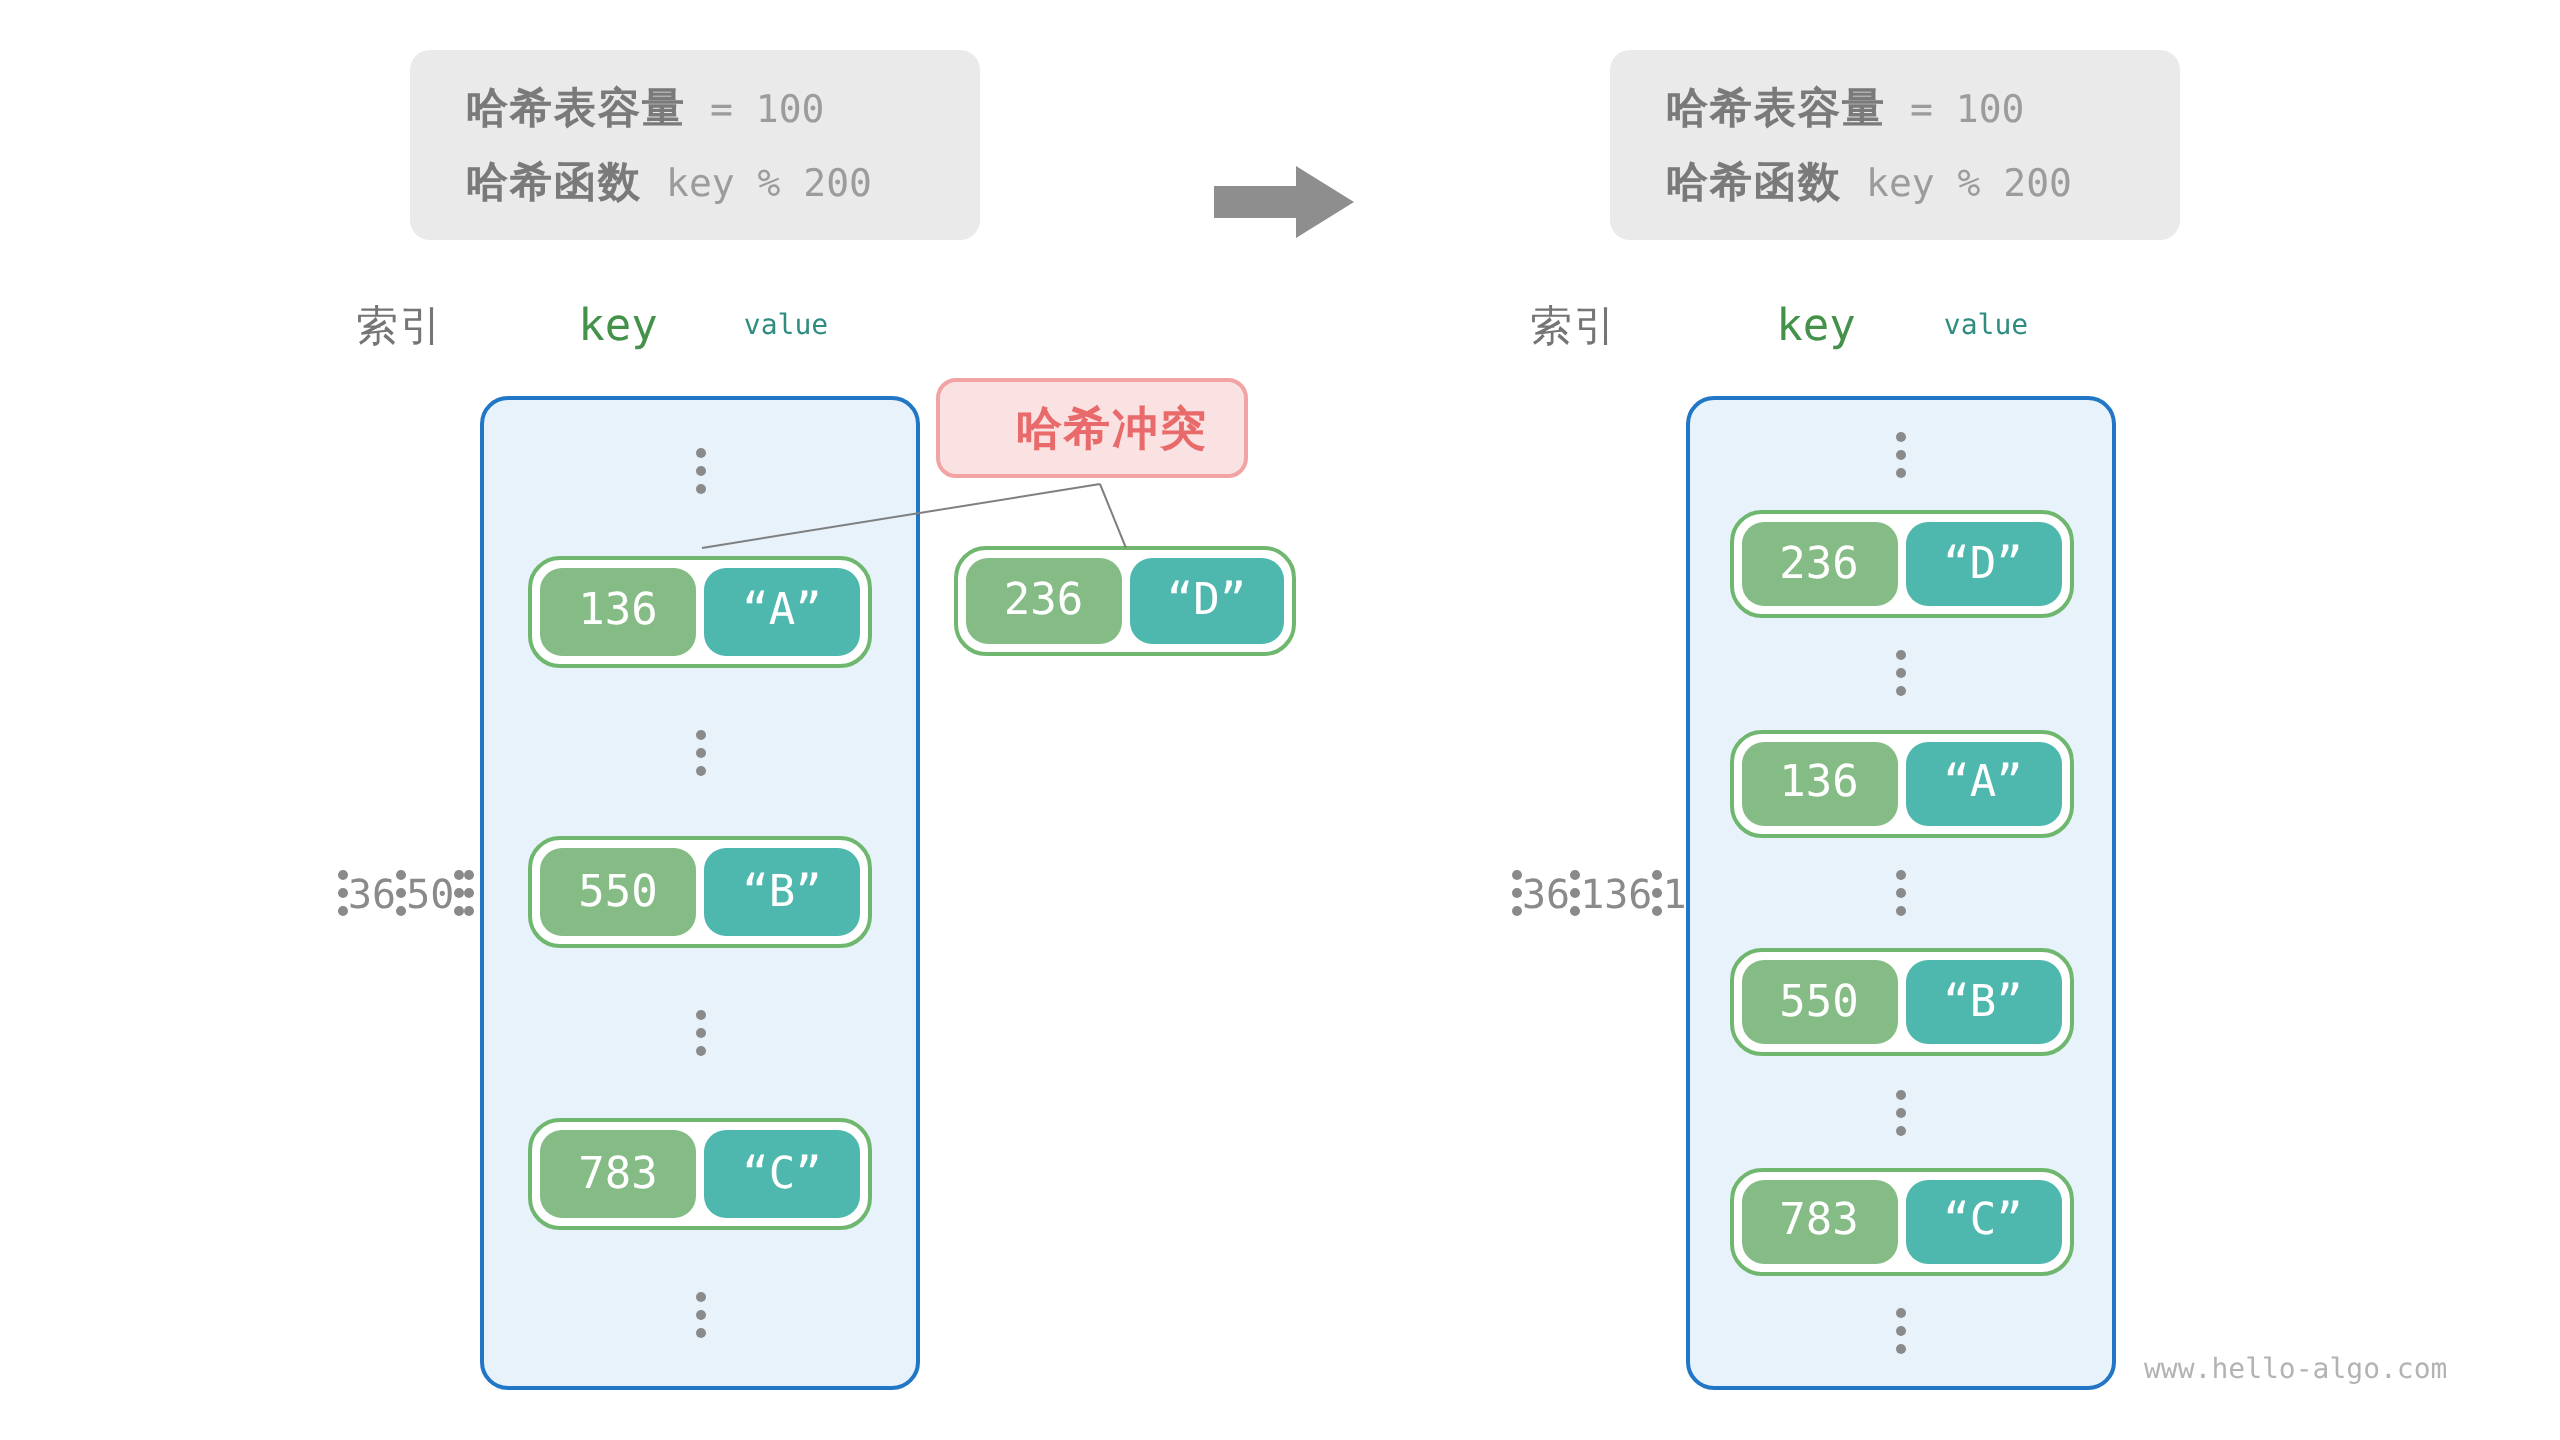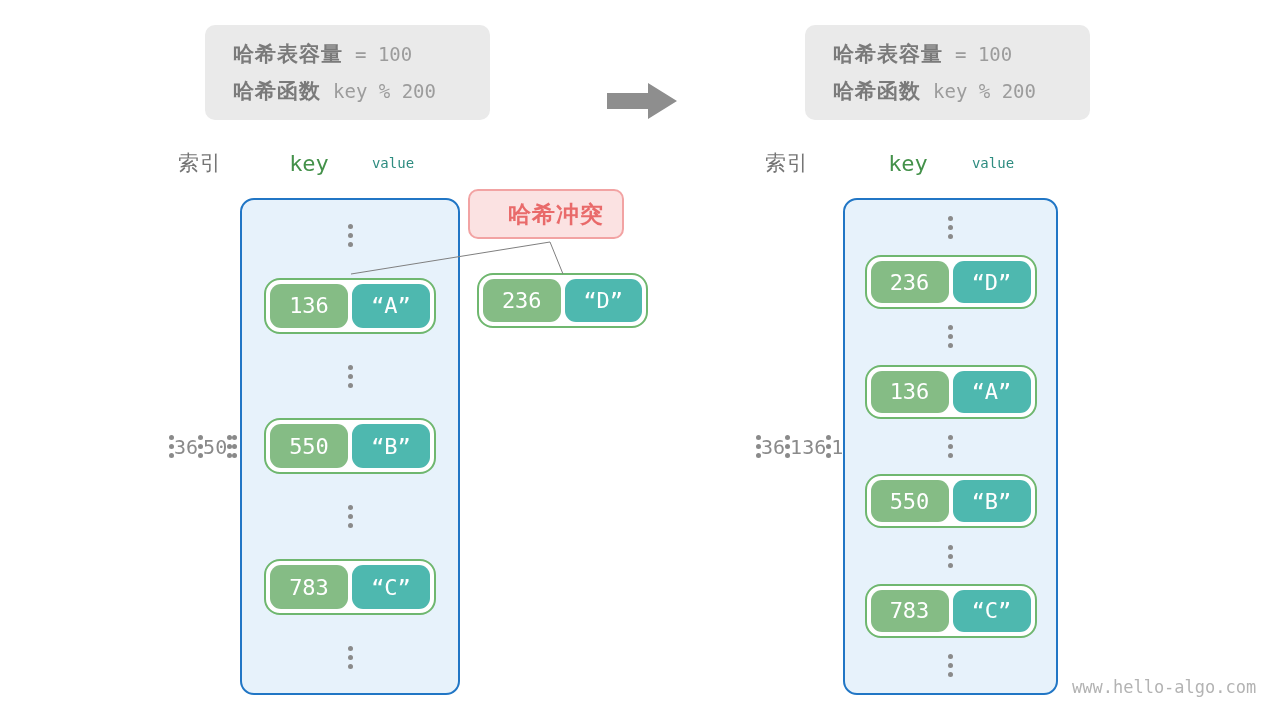--- a/index.html
+++ b/index.html
@@ -77,21 +77,21 @@
     display:flex;align-items:center;justify-content:center;
   }
   .collision-box span{font-weight:bold;font-size:23px;color:var(--collision_text);letter-spacing:1px;margin-left:20px;}
 
   
   .connectors{position:absolute;left:0;top:0;pointer-events:none;z-index:5;}
   .connectors line{stroke:var(--connector);stroke-width:1;}
 
   .watermark{
     position:absolute;left:1072px;top:677px;
-    font-family:"DejaVu Sans Mono","Liberation Mono",monospace;font-size:17px;color:var(--watermark);
+    font-family:"DejaVu Sans Mono","Liberation Mono",monospace;font-size:14px;color:var(--watermark);
   }
 </style>
 </head>
 <body>
 
 <div class="canvas">
 
   <div class="info-box left">
     <div class="info-line">
       <span class="info-label">哈希表容量</span>

